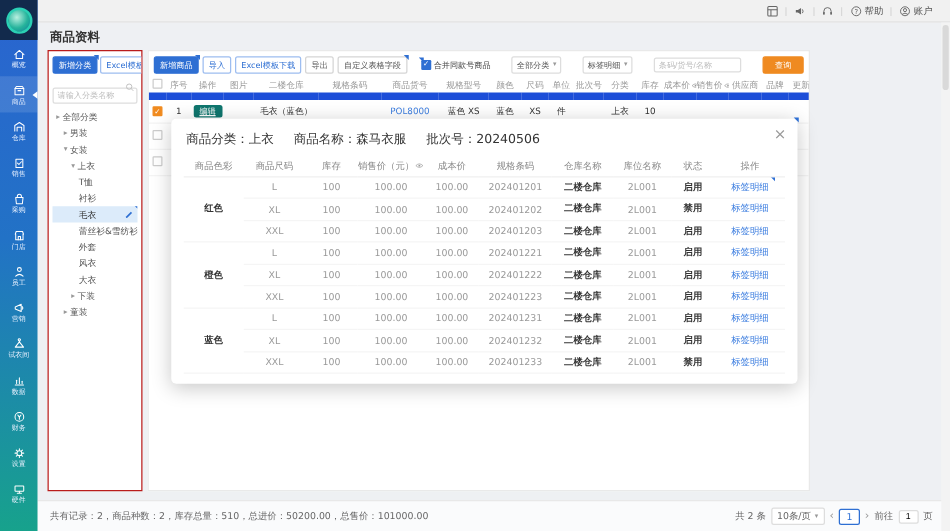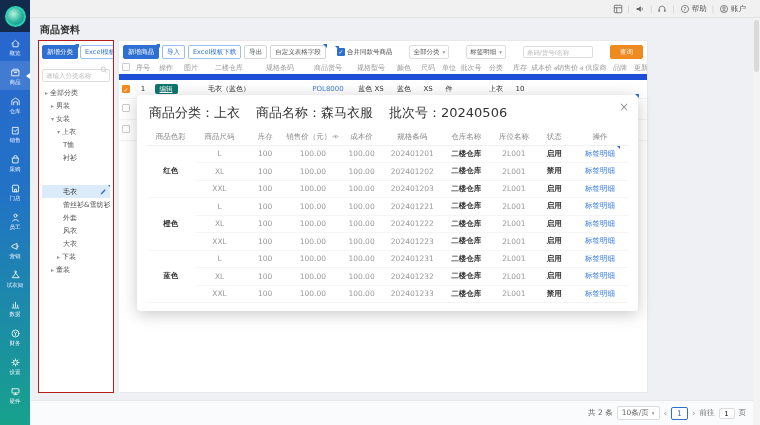--- a/index.html
+++ b/index.html
@@ -79,21 +79,21 @@
                white-space:nowrap; overflow:hidden; }
   .cb { display:inline-block; width:8px; height:8px; border:1px solid #ccc; border-radius:1px; background:#fff;
         font-size:6px; line-height:8px; color:#fff; cursor:pointer; }
   .cb.checked { background:#f08a1e; border-color:#f08a1e; }
   .edit-btn { background:#0f766e; color:#fff; border-radius:2px; padding:1px 5px; font-size:6.5px; cursor:pointer;text-decoration:underline; }
   .lnk { color:#3e7fe0; text-decoration:none; cursor:pointer; }
 
   
   .modal { position:absolute; left:107px; top:77px; width:501px; background:#fff; border-radius:4px;
            box-shadow:0 3px 16px rgba(0,0,0,.22); z-index:10; padding-bottom:8px; }
-  .modal-head { display:flex; gap:16px; padding:9px 12px 7px; font-size:13px; color:#333; }
+  .modal-head { display:flex; gap:16px; padding:9px 12px 7px; font-size:10px; color:#333; }
   .modal-close { position:absolute; top:6px; right:9px; font-size:12px; color:#999; cursor:pointer; line-height:1; }
   .mtable { width:481px; margin:0 10px; font-size:7.5px; }
   .mtable th { font-weight:normal; color:#888; height:16px; border-bottom:1px solid #f0f0f0;
                text-align:center; white-space:nowrap; overflow:hidden; }
   .mtable td { height:17.5px; text-align:center; color:#999; border-bottom:1px solid #f5f5f5;
                white-space:nowrap; overflow:hidden; position:relative; }
   .mtable td.dark { color:#333; font-weight:700;text-align:center; }
   .mtable td.ccell { color:#333; font-weight:600; }
 
   
@@ -293,21 +293,21 @@
         <div class="tree-item" style="padding-left: 15px;">
           <span class="arr">▾</span>
           <span>上衣</span>
         </div>
         <div class="tree-item" style="padding-left: 21px;">
           <span>T恤</span>
         </div>
         <div class="tree-item" style="padding-left: 21px;">
           <span>衬衫</span>
         </div>
-        <div class="tree-item sel" style="padding-left: 21px; margin-top: 21px;">
+        <div class="tree-item sel" style="padding-left: 21px;">
           <span>毛衣</span>
           <svg class="pencil" width="9" height="9" viewBox="0 0 12 12">
             <path d="M2.5 8.2 7.6 3.1 8.9 4.4 3.8 9.5 2.3 9.8 Z" fill="#2e6fd3"></path>
           </svg>
           <span class="bdg" style="right:0;"></span>
         </div>
         <div class="tree-item" style="padding-left: 21px;">
           <span>蕾丝衫&amp;雪纺衫</span>
         </div>
         <div class="tree-item" style="padding-left: 21px;">
@@ -593,20 +593,21 @@
             <td class="dark">二楼仓库</td>
             <td>2L001</td>
             <td class="dark">禁用</td>
             <td><span class="lnk" style="position:relative;">标签明细</span></td>
           </tr>
         </tbody>
     </table>
   </div>
 
   <div class="bottom-bar">
+    <span>共有记录：2，商品种数：2，库存总量：510，总进价：50200.00，总售价：101000.00</span>
     <span class="pagination">
       <span>共 2 条</span>
       <span class="pg-box">
         <span>10条/页</span>
         <span class="car" style="color:#999;font-size:5.5px;">▾</span>
       </span>
       <span class="pg-arrow">‹</span>
       <span class="pg-cur">1</span>
       <span class="pg-arrow">›</span>
       <span>前往</span>

